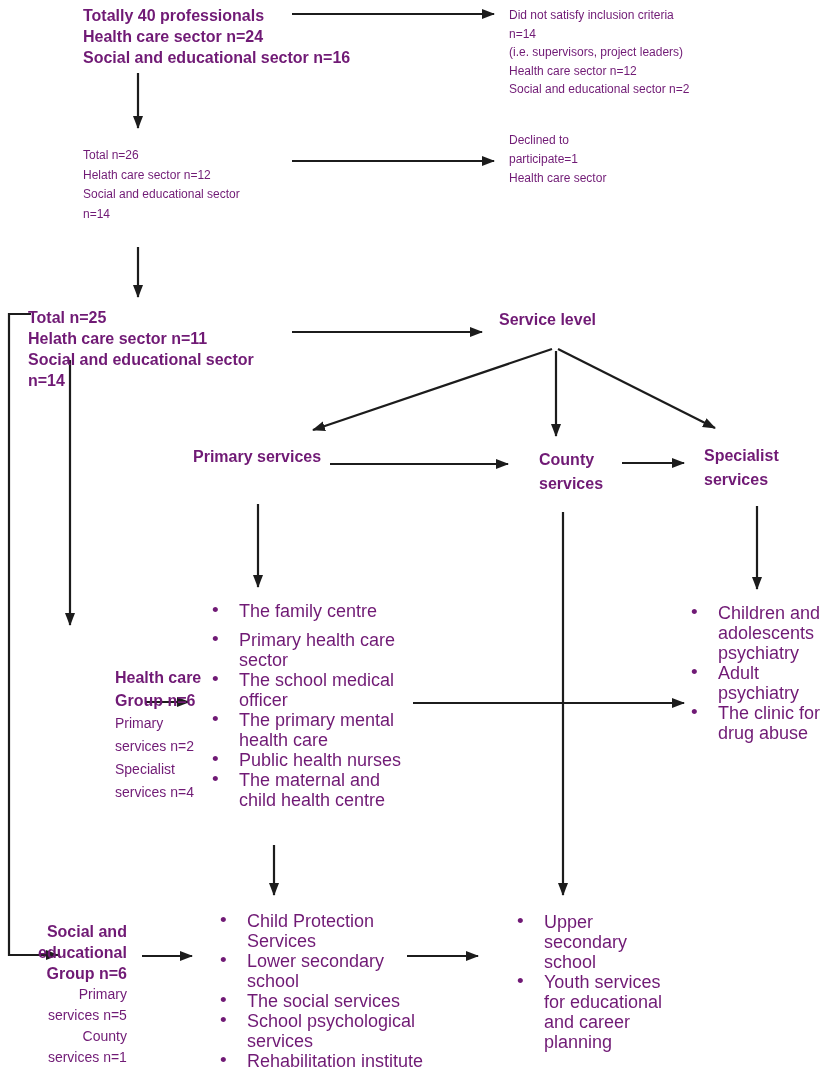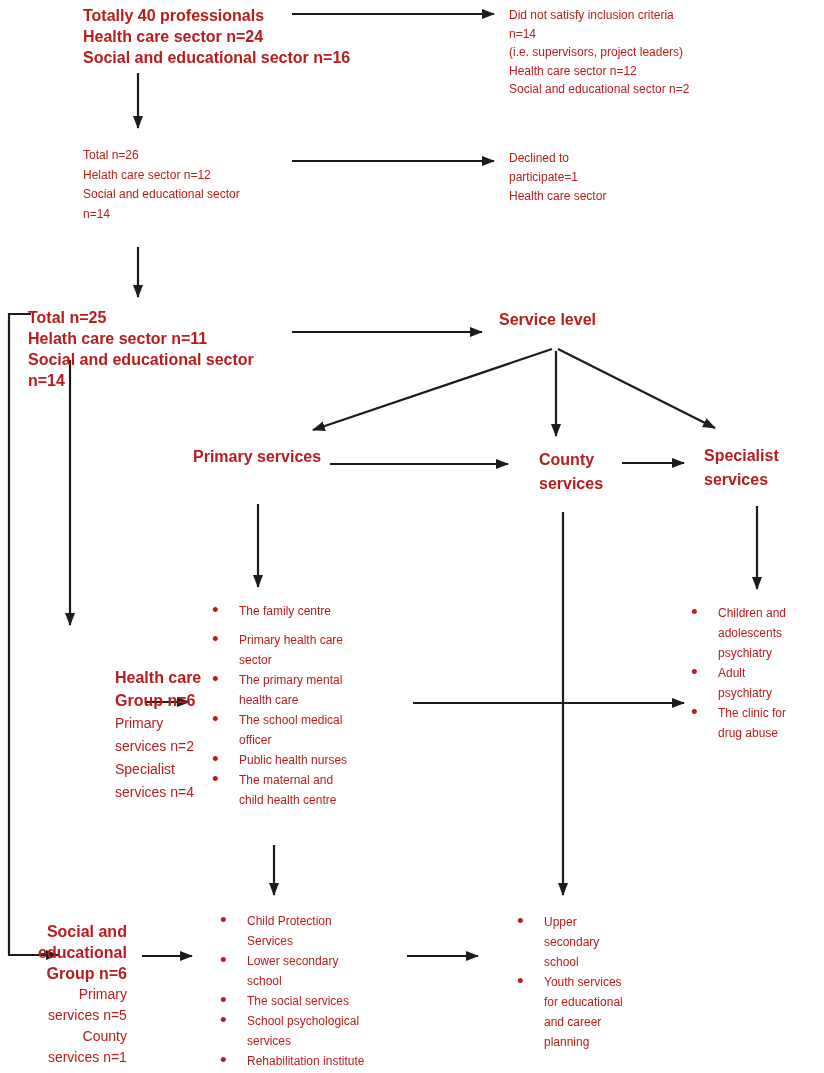--- a/index.html
+++ b/index.html
@@ -2,21 +2,21 @@
 <html><head>
 <meta charset="utf-8">
 <style>
   html, body { margin: 0; padding: 0; background: #ffffff; }
   .stage {
     position: relative;
     width: 824px;
     height: 1073px;
     background: #ffffff;
     font-family: "Liberation Sans", "DejaVu Sans", sans-serif;
-    color: #b91c1c;
+    color: #701a75;
     overflow: hidden;
   }
   .arrows {
     position: absolute;
     left: 0; top: 0;
     pointer-events: none;
   }
   .arrows path {
     fill: none;
     stroke: #1c1c1c;
@@ -25,38 +25,38 @@
   .txt {
     position: absolute;
     white-space: pre-line;
     font-size: 12px;
     line-height: 19px;
   }
   .b { font-weight: bold; font-size: 16px; }
   .t-start        { left: 83px;  top: 5px;   line-height: 21px; }
   .t-excluded     { left: 509px; top: 6px;   line-height: 18.6px; }
   .t-total26      { left: 83px;  top: 146px; line-height: 19.5px; }
-  .t-declined     { left: 509px; top: 149px; }
+  .t-declined     { left: 509px; top: 131px; }
   .t-total25      { left: 28px;  top: 307px; line-height: 21px; }
   .t-service      { left: 499px; top: 310px; }
   .t-primary      { left: 193px; top: 447px; }
   .t-county       { left: 539px; top: 448px; line-height: 24px; }
   .t-specialist   { left: 704px; top: 444px; line-height: 24px; }
   .grp { position: absolute; }
   .grp .title { font-weight: bold; font-size: 16px; white-space: pre-line; }
   .grp .sub   { font-size: 14px; white-space: pre-line; }
   .g-healthcare { left: 115px; top: 666px; }
   .g-healthcare .title, .g-healthcare .sub { line-height: 23px; }
   .g-social { left: 38px; top: 921px; }
   .g-social .title, .g-social .sub { line-height: 21px; text-align: right; }
   ul.blist {
     position: absolute;
     margin: 0; padding: 0;
     list-style: none;
-    font-size: 12px;
+    font-size: 18px;
     line-height: 20px;
   }
   ul.blist li {
     position: relative;
     padding-left: 34px;
     white-space: pre-line;
   }
   ul.blist li::before {
     content: "\2022";
     position: absolute;
@@ -146,24 +146,24 @@
     <div class="sub">Primary
 services n=5
 County
 services n=1</div>
   </div>
 
   <ul class="blist l-primary">
     <li>The family centre</li>
     <li>Primary health care
 sector</li>
+    <li>The school medical
+officer</li>
     <li>The primary mental
 health care</li>
-    <li>The school medical
-officer</li>
     <li>Public health nurses</li>
     <li>The maternal and
 child health centre</li>
   </ul>
 
   <ul class="blist l-specialist">
     <li>Children and
 adolescents
 psychiatry</li>
     <li>Adult

